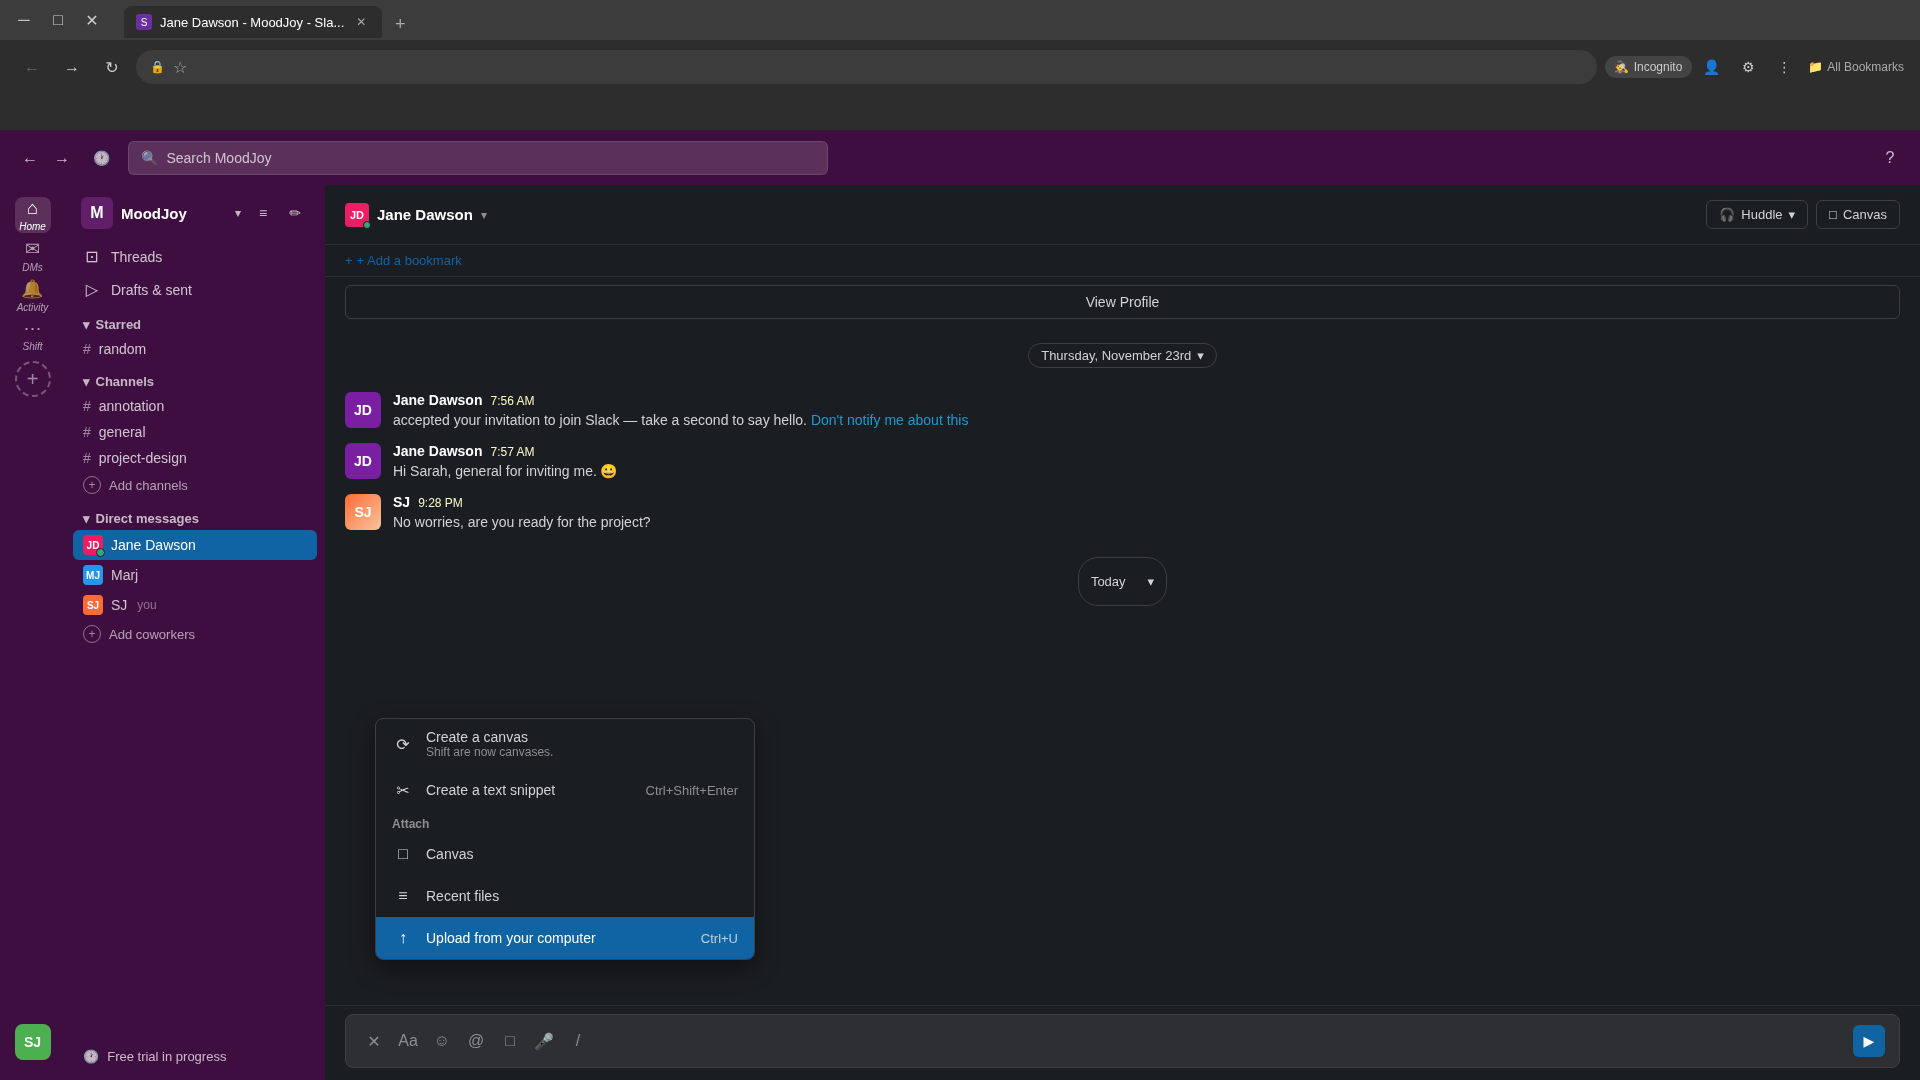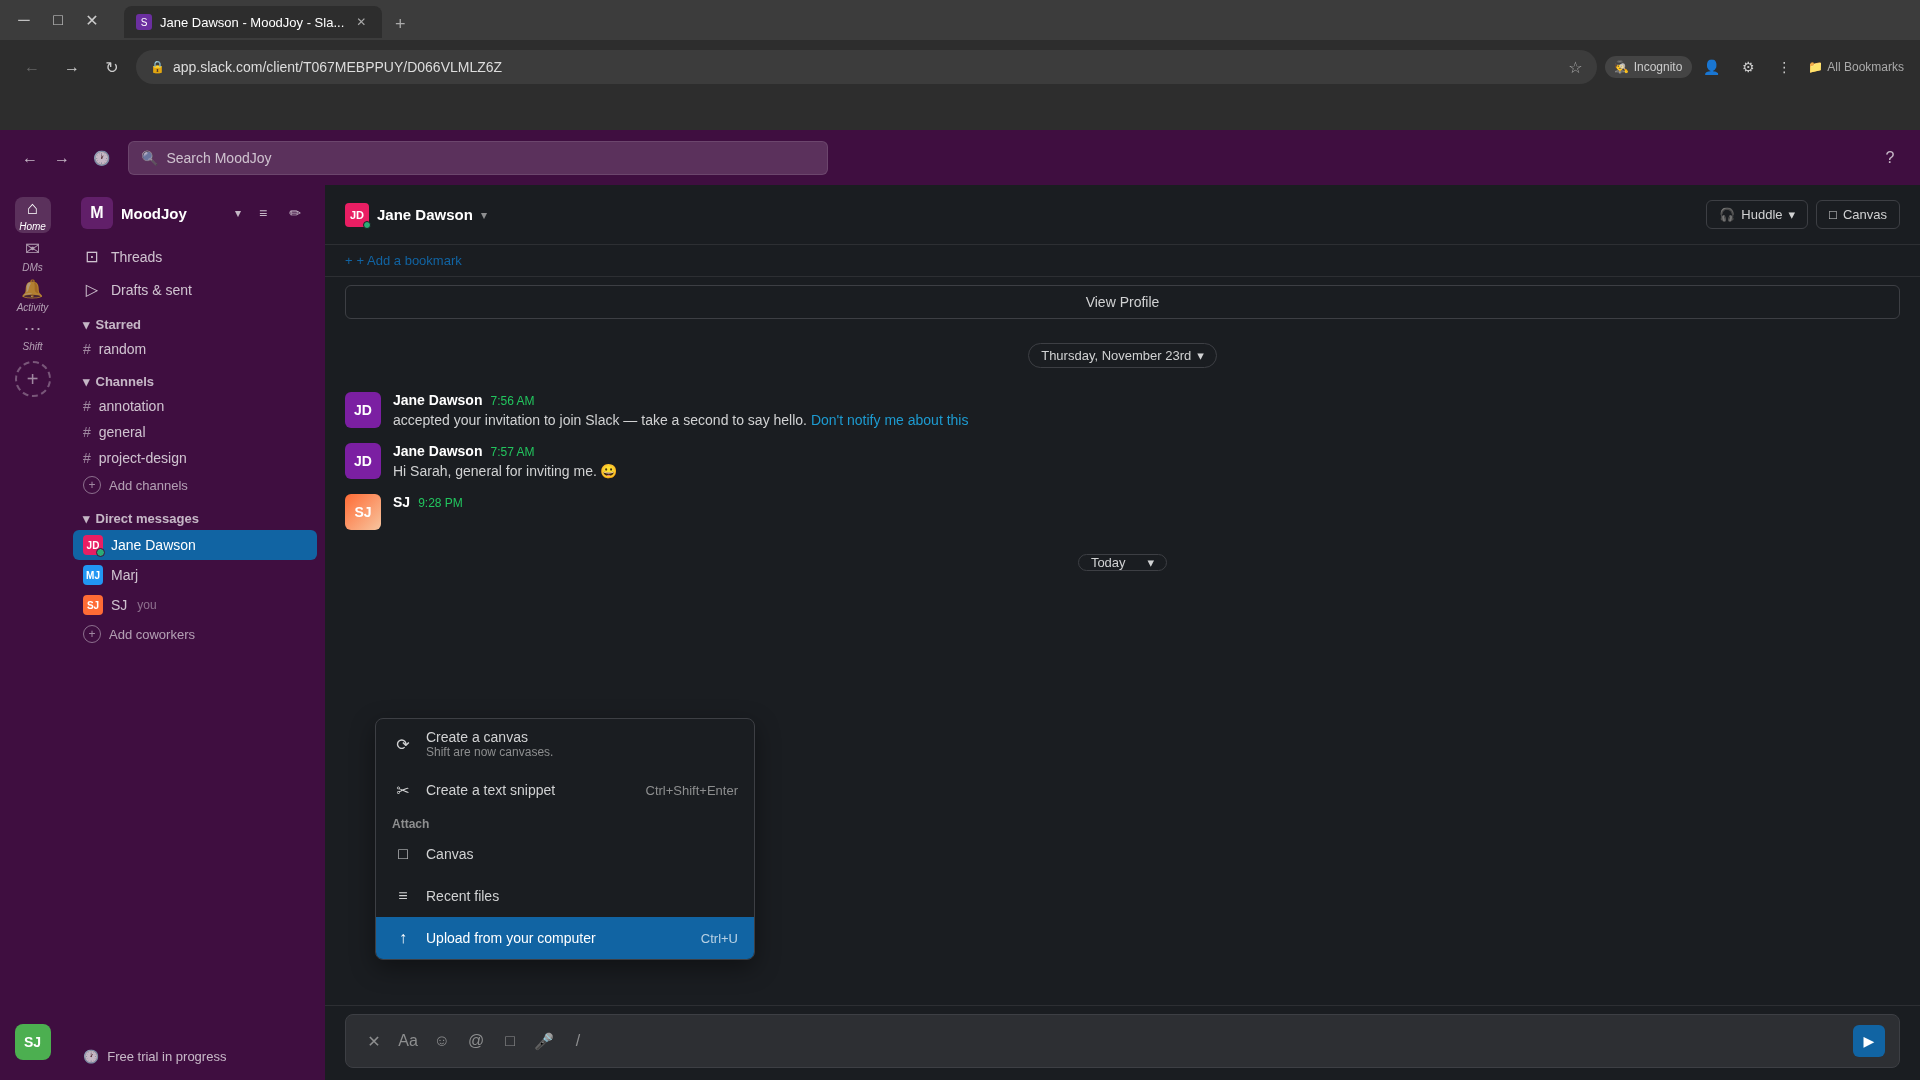--- a/index.html
+++ b/index.html
@@ -485,36 +485,36 @@
       width: 36px; height: 36px;
       border-radius: 6px;
       flex-shrink: 0;
       display: flex; align-items: center; justify-content: center;
       font-weight: bold; color: white;
       font-size: 14px;
     }
     .message-content { flex: 1; }
     .message-header { display: flex; align-items: baseline; gap: 8px; margin-bottom: 2px; }
     .message-author { color: white; font-weight: 700; font-size: 14px; }
-    .message-time { color: #22c55e; font-size: 12px; }
+    .message-time { color: #fef9c3; font-size: 12px; }
     .message-text { color: #d1d2d3; font-size: 14px; line-height: 1.5; }
     .message-link { color: #1d9bd1; cursor: pointer; }
 
     
     .today-divider {
       display: flex;
       align-items: center;
       justify-content: center;
       margin: 16px 0;
     }
     .today-badge {
       background: #1a1d21;
       border: 1px solid #3d3f44;
       border-radius: 20px;
-      padding: 0 12px;
+      padding: 16px 12px;
       color: #d1d2d3;
       font-size: 13px;
       display: flex;
       align-items: center;
       gap: 22px;
       cursor: pointer;
     }
 
     
     .message-input-area {
@@ -630,21 +630,20 @@
       <div class="new-tab-btn">+</div>
     </div>
   </div>
 
   <div class="address-bar-row">
     <button class="nav-btn disabled">←</button>
     <button class="nav-btn">→</button>
     <button class="nav-btn">↻</button>
     <div class="address-bar">
       <span class="address-lock">🔒</span>
-      <span class="address-text">app.slack.com/client/T067MEBPPUY/D066VLMLZ6Z</span>
       <span class="address-star">☆</span>
     </div>
     <div class="browser-actions">
       <div class="incognito-badge">
         <span>🕵</span>
         <span>Incognito</span>
       </div>
       <button class="browser-action-btn">👤</button>
       <button class="browser-action-btn">⚙</button>
       <button class="browser-action-btn">⋮</button>
@@ -854,20 +853,21 @@
           </div>
         </div>
 
         <div class="message">
           <div class="message-avatar sj-avatar">SJ</div>
           <div class="message-content">
             <div class="message-header">
               <span class="message-author">SJ</span>
               <span class="message-time">9:28 PM</span>
             </div>
+            <div class="message-text">No worries, are you ready for the project?</div>
           </div>
         </div>
 
         <div class="today-divider">
           <div class="today-badge">
             <span>Today</span>
             <span>▾</span>
           </div>
         </div>
 

